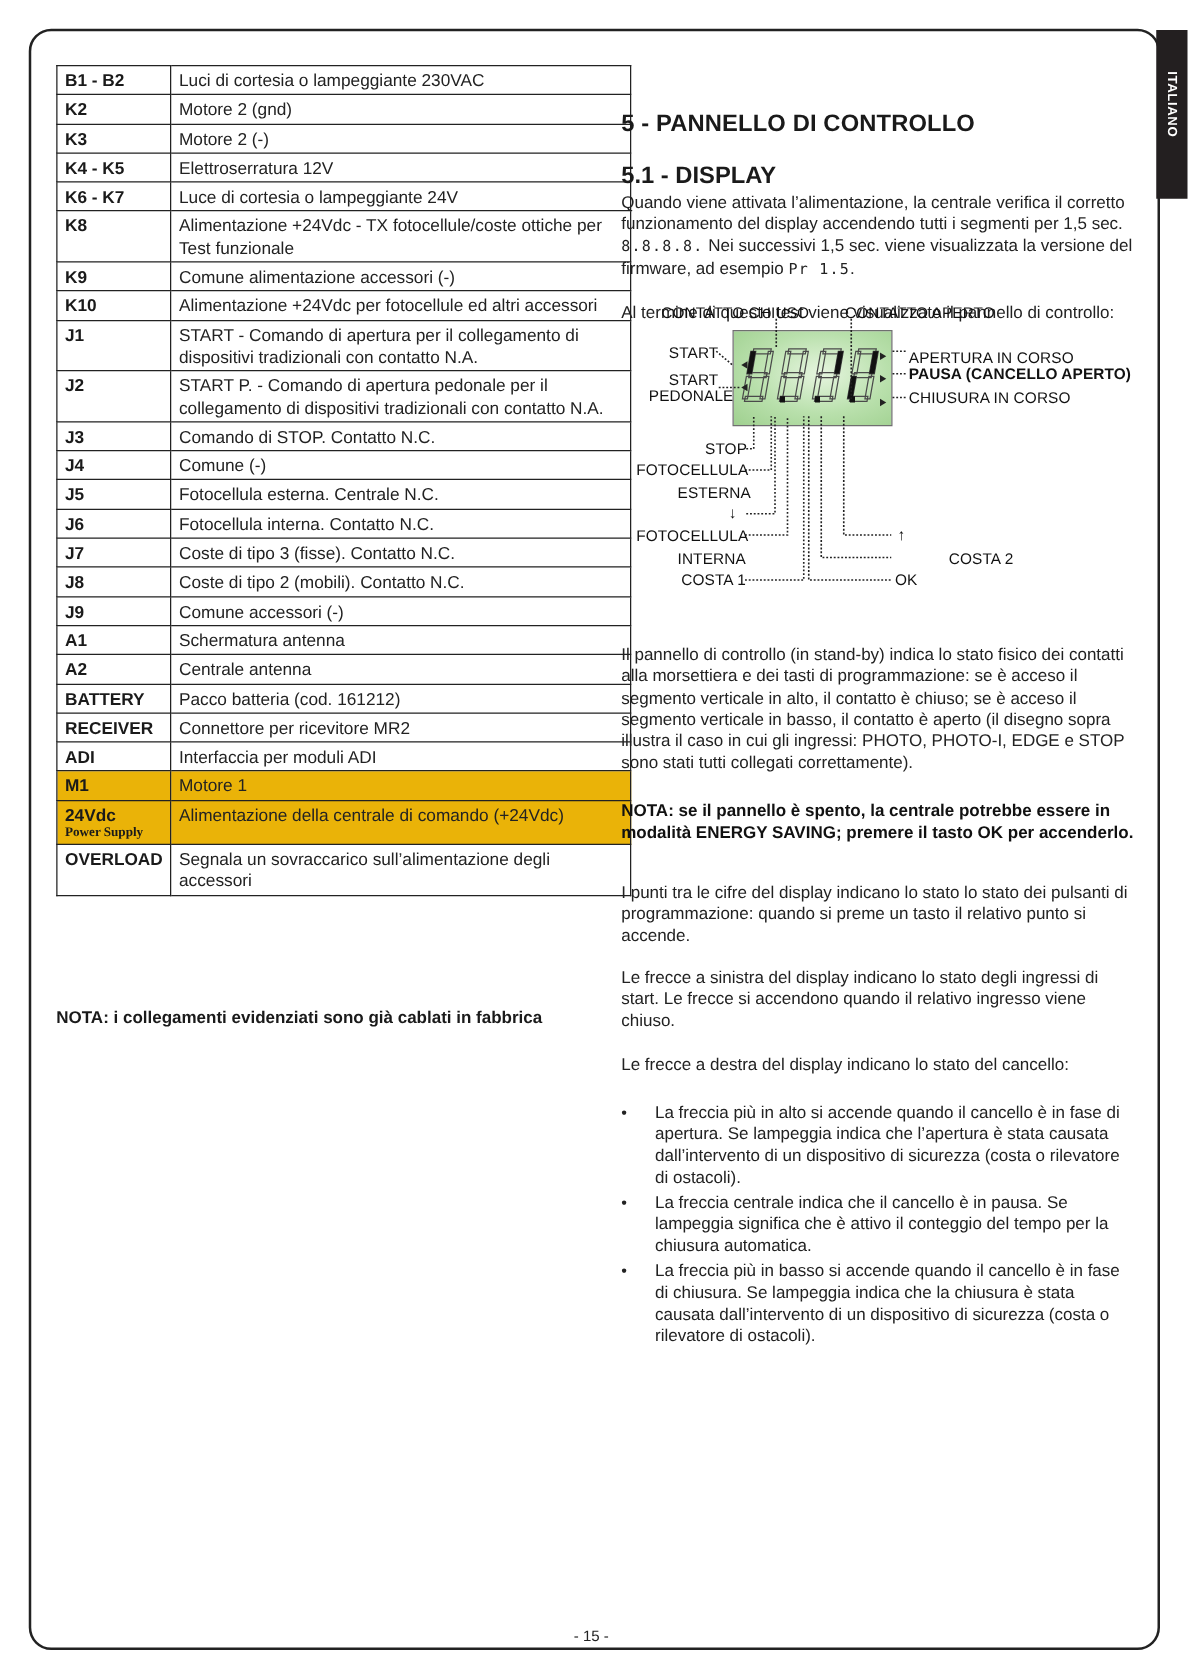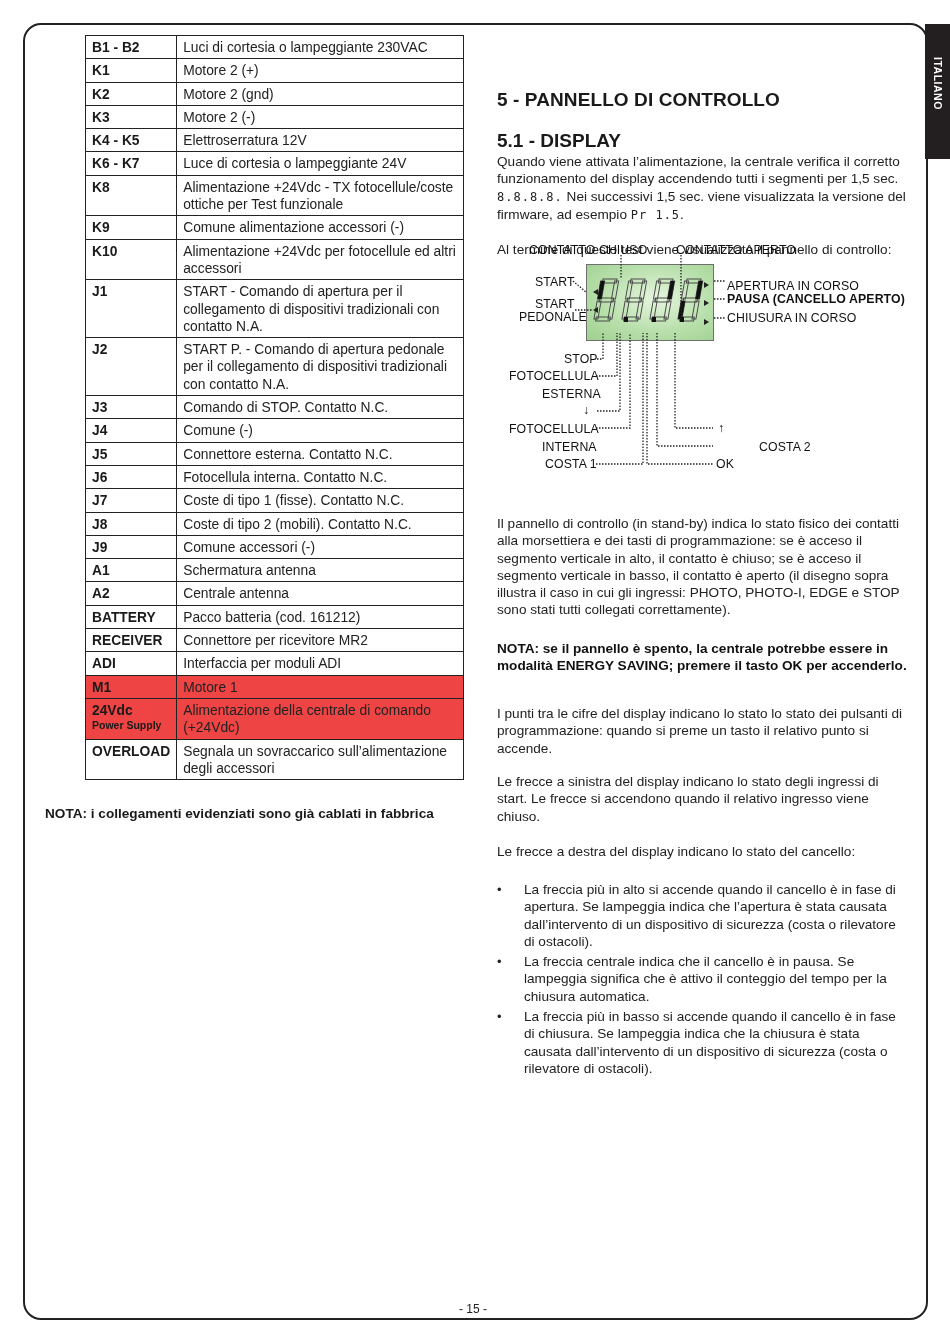--- a/index.html
+++ b/index.html
@@ -18,30 +18,30 @@
       position: absolute; left: 0; top: 0; width: 25px; height: 135px;
       display: flex; align-items: flex-start; justify-content: center; padding-top: 33px;
     }
     .lang-tab-label {
       writing-mode: vertical-rl; color: #fff; font-weight: bold; font-size: 10.5px;
       letter-spacing: 0.5px; font-family: "Liberation Sans", sans-serif;
     }
 
     
     .conn-table {
-      position: absolute; left: 45px; top: 35px; width: 379px;
-      border-collapse: collapse; font-size: 13.2px; line-height: 17.3px; margin-left: 40px;
+      position: absolute; left: 45px; top: 52px; width: 460px;
+      border-collapse: collapse; font-size: 13.2px; line-height: 17.3px;
     }
     .conn-table td {
       border: 1.6px solid #222; padding: 3px 6px 2px 6px; vertical-align: top;
     }
     .conn-table td.code { width: 91px; font-weight: bold; font-family: "Liberation Sans", sans-serif; font-size: 13.8px; }
     .conn-table td.desc { font-family: "Liberation Sans", sans-serif; font-weight: normal; color: #222; font-size: 13.8px; }
-    .conn-table tr.hl td { background: #ef4444; }
-    .code-sub { display: block; font-size: 10.5px; line-height: 12px; font-weight: bold; }
+    .conn-table tr.hl td { background: #eab308; }
+    .code-sub { display: block; font-size: 10.5px; line-height: 12px; font-weight: bold; font-family: Liberation Serif, serif; }
 
     .left-note {
       position: absolute; left: 45px; top: 805px; width: 400px;
       font-weight: bold; font-size: 13.6px; line-height: 17.5px; font-family: "Liberation Sans", sans-serif;
     }
 
     
     .right-col { position: absolute; left: 497px; top: 40px; width: 410px; font-family: "Liberation Sans", sans-serif; }
     .h1 { font-size: 19px; font-weight: bold; letter-spacing: 0.1px; line-height: 24px; margin-top: 48px; }
     .h2 { font-size: 19px; font-weight: bold; margin-top: 17px; line-height: 24px; }
@@ -79,24 +79,20 @@
   </div>
 </div>
 
 <table class="conn-table">
   <tbody id="conn-tbody">
       <tr>
         <td class="code"><span>B1 - B2</span></td>
         <td class="desc">Luci di cortesia o lampeggiante 230VAC</td>
       </tr>
       <tr>
-        <td class="code"><span>K1</span></td>
-        <td class="desc">Motore 2 (+)</td>
-      </tr>
-      <tr>
         <td class="code"><span>K2</span></td>
         <td class="desc">Motore 2 (gnd)</td>
       </tr>
       <tr>
         <td class="code"><span>K3</span></td>
         <td class="desc">Motore 2 (-)</td>
       </tr>
       <tr>
         <td class="code"><span>K4 - K5</span></td>
         <td class="desc">Elettroserratura 12V</td>
@@ -128,29 +124,29 @@
       <tr>
         <td class="code"><span>J3</span></td>
         <td class="desc">Comando di STOP. Contatto N.C.</td>
       </tr>
       <tr>
         <td class="code"><span>J4</span></td>
         <td class="desc">Comune (-)</td>
       </tr>
       <tr>
         <td class="code"><span>J5</span></td>
-        <td class="desc">Connettore esterna. Contatto N.C.</td>
+        <td class="desc">Fotocellula esterna. Centrale N.C.</td>
       </tr>
       <tr>
         <td class="code"><span>J6</span></td>
         <td class="desc">Fotocellula interna. Contatto N.C.</td>
       </tr>
       <tr>
         <td class="code"><span>J7</span></td>
-        <td class="desc">Coste di tipo 1 (fisse). Contatto N.C.</td>
+        <td class="desc">Coste di tipo 3 (fisse). Contatto N.C.</td>
       </tr>
       <tr>
         <td class="code"><span>J8</span></td>
         <td class="desc">Coste di tipo 2 (mobili). Contatto N.C.</td>
       </tr>
       <tr>
         <td class="code"><span>J9</span></td>
         <td class="desc">Comune accessori (-)</td>
       </tr>
       <tr>

